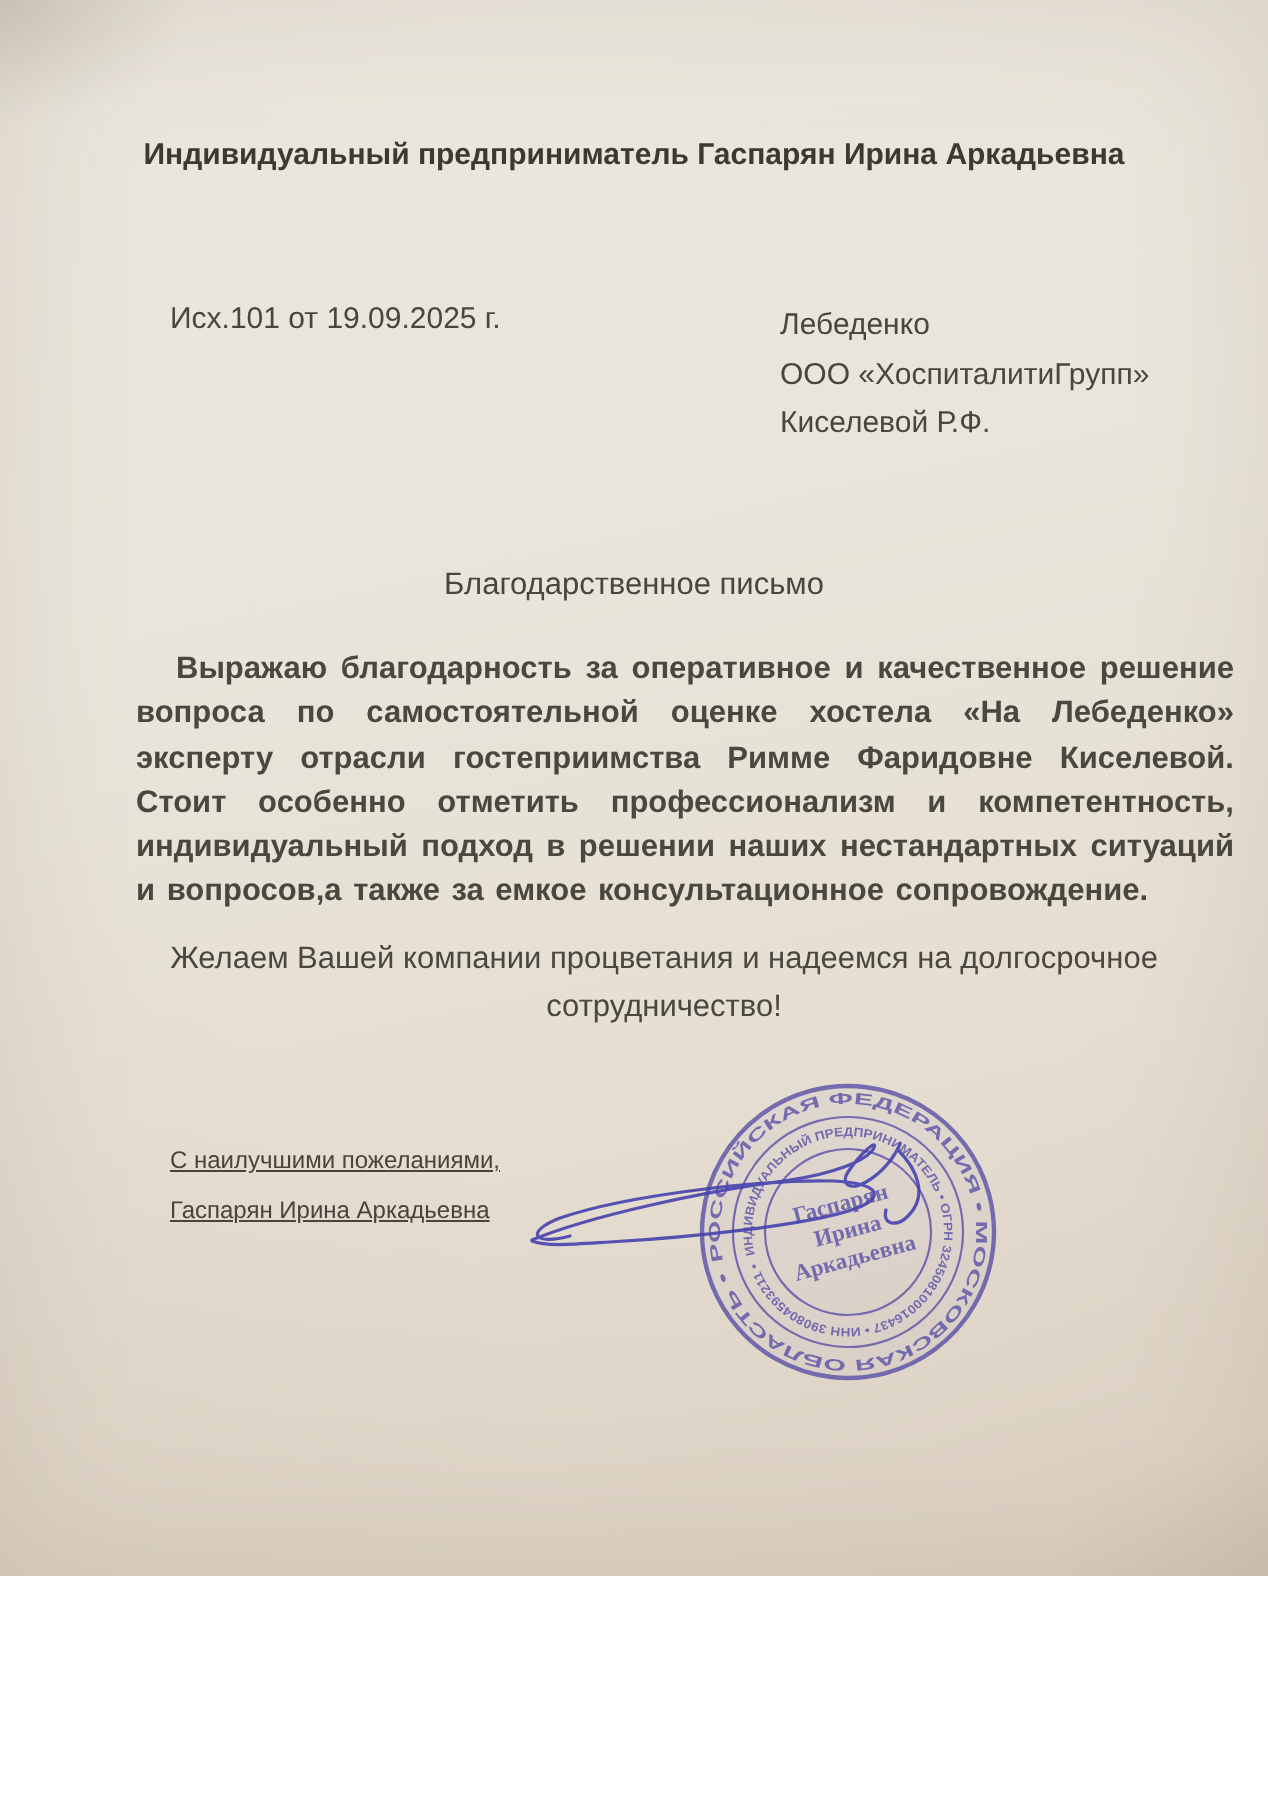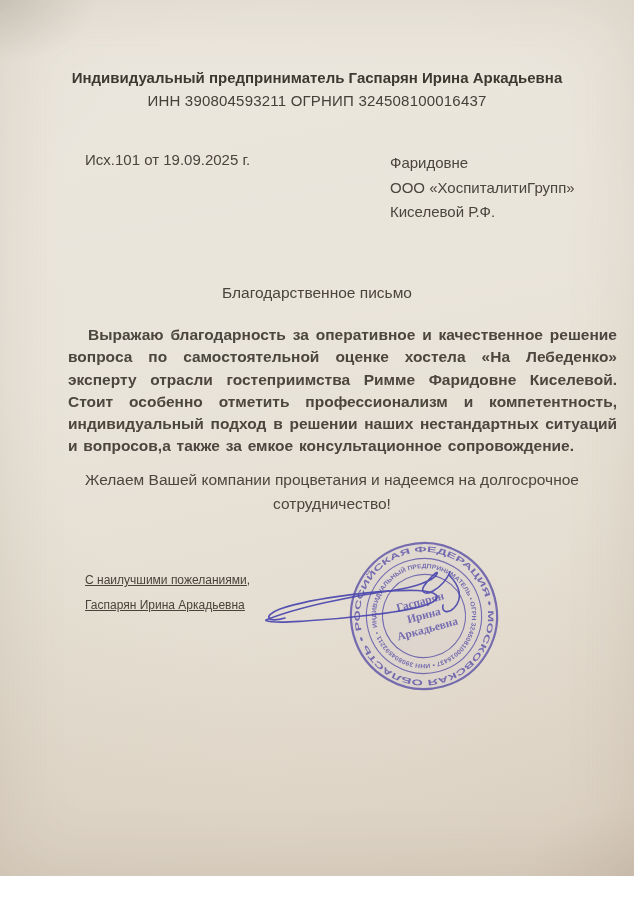--- a/index.html
+++ b/index.html
@@ -1,18 +1,18 @@
 <!DOCTYPE html>
 <html><head>
 <meta charset="utf-8">
 <style>
   html,body{margin:0;padding:0;}
   .photo{
     position:relative;
-    width:634px;height:876px;
+    width:634px;height:788px;
     background:linear-gradient(168deg,#eae5db 0%,#e8e3d8 38%,#e4ddd0 62%,#e0d6c8 85%,#ddd2c3 100%);
     overflow:hidden;
     font-family:"Liberation Sans","DejaVu Sans",sans-serif;
     color:#4a453d;
   }
   .photo::before{
     content:"";position:absolute;inset:0;pointer-events:none;
     background:
       radial-gradient(140px 90px at 0% 0%, rgba(90,78,62,0.16), rgba(90,78,62,0) 70%),
       radial-gradient(160px 100px at 100% 100%, rgba(140,110,90,0.10), rgba(140,110,90,0) 70%),
@@ -34,27 +34,26 @@
   svg text{font-family:"Liberation Sans","DejaVu Sans",sans-serif;}
   svg .serif{font-family:"Liberation Serif","DejaVu Serif",serif;}
 </style>
 </head>
 <body>
 
 <div class="photo">
 
   <div class="abs header">
     <div class="l1">Индивидуальный предприниматель Гаспарян Ирина Аркадьевна</div>
-    <div class="l2">ИНН 390804593211 ОГРНИП 324508100016437</div>
   </div>
 
   <div class="abs ref-row">Исх.101 от 19.09.2025 г.</div>
 
   <div class="abs recipient">
-    <div>Фаридовне</div>
+    <div>Лебеденко</div>
     <div>ООО «ХоспиталитиГрупп»</div>
     <div>Киселевой Р.Ф.</div>
   </div>
 
   <div class="abs title">Благодарственное письмо</div>
 
   <div class="abs para1">Выражаю благодарность за оперативное и качественное решение вопроса по самостоятельной оценке хостела «На Лебеденко» эксперту отрасли гостеприимства Римме Фаридовне Киселевой. Стоит особенно отметить профессионализм и компетентность, индивидуальный подход в решении наших нестандартных ситуаций и вопросов,а также за емкое консультационное сопровождение.</div>
 
   <div class="abs para2">Желаем Вашей компании процветания и надеемся на долгосрочное сотрудничество!</div>
 

